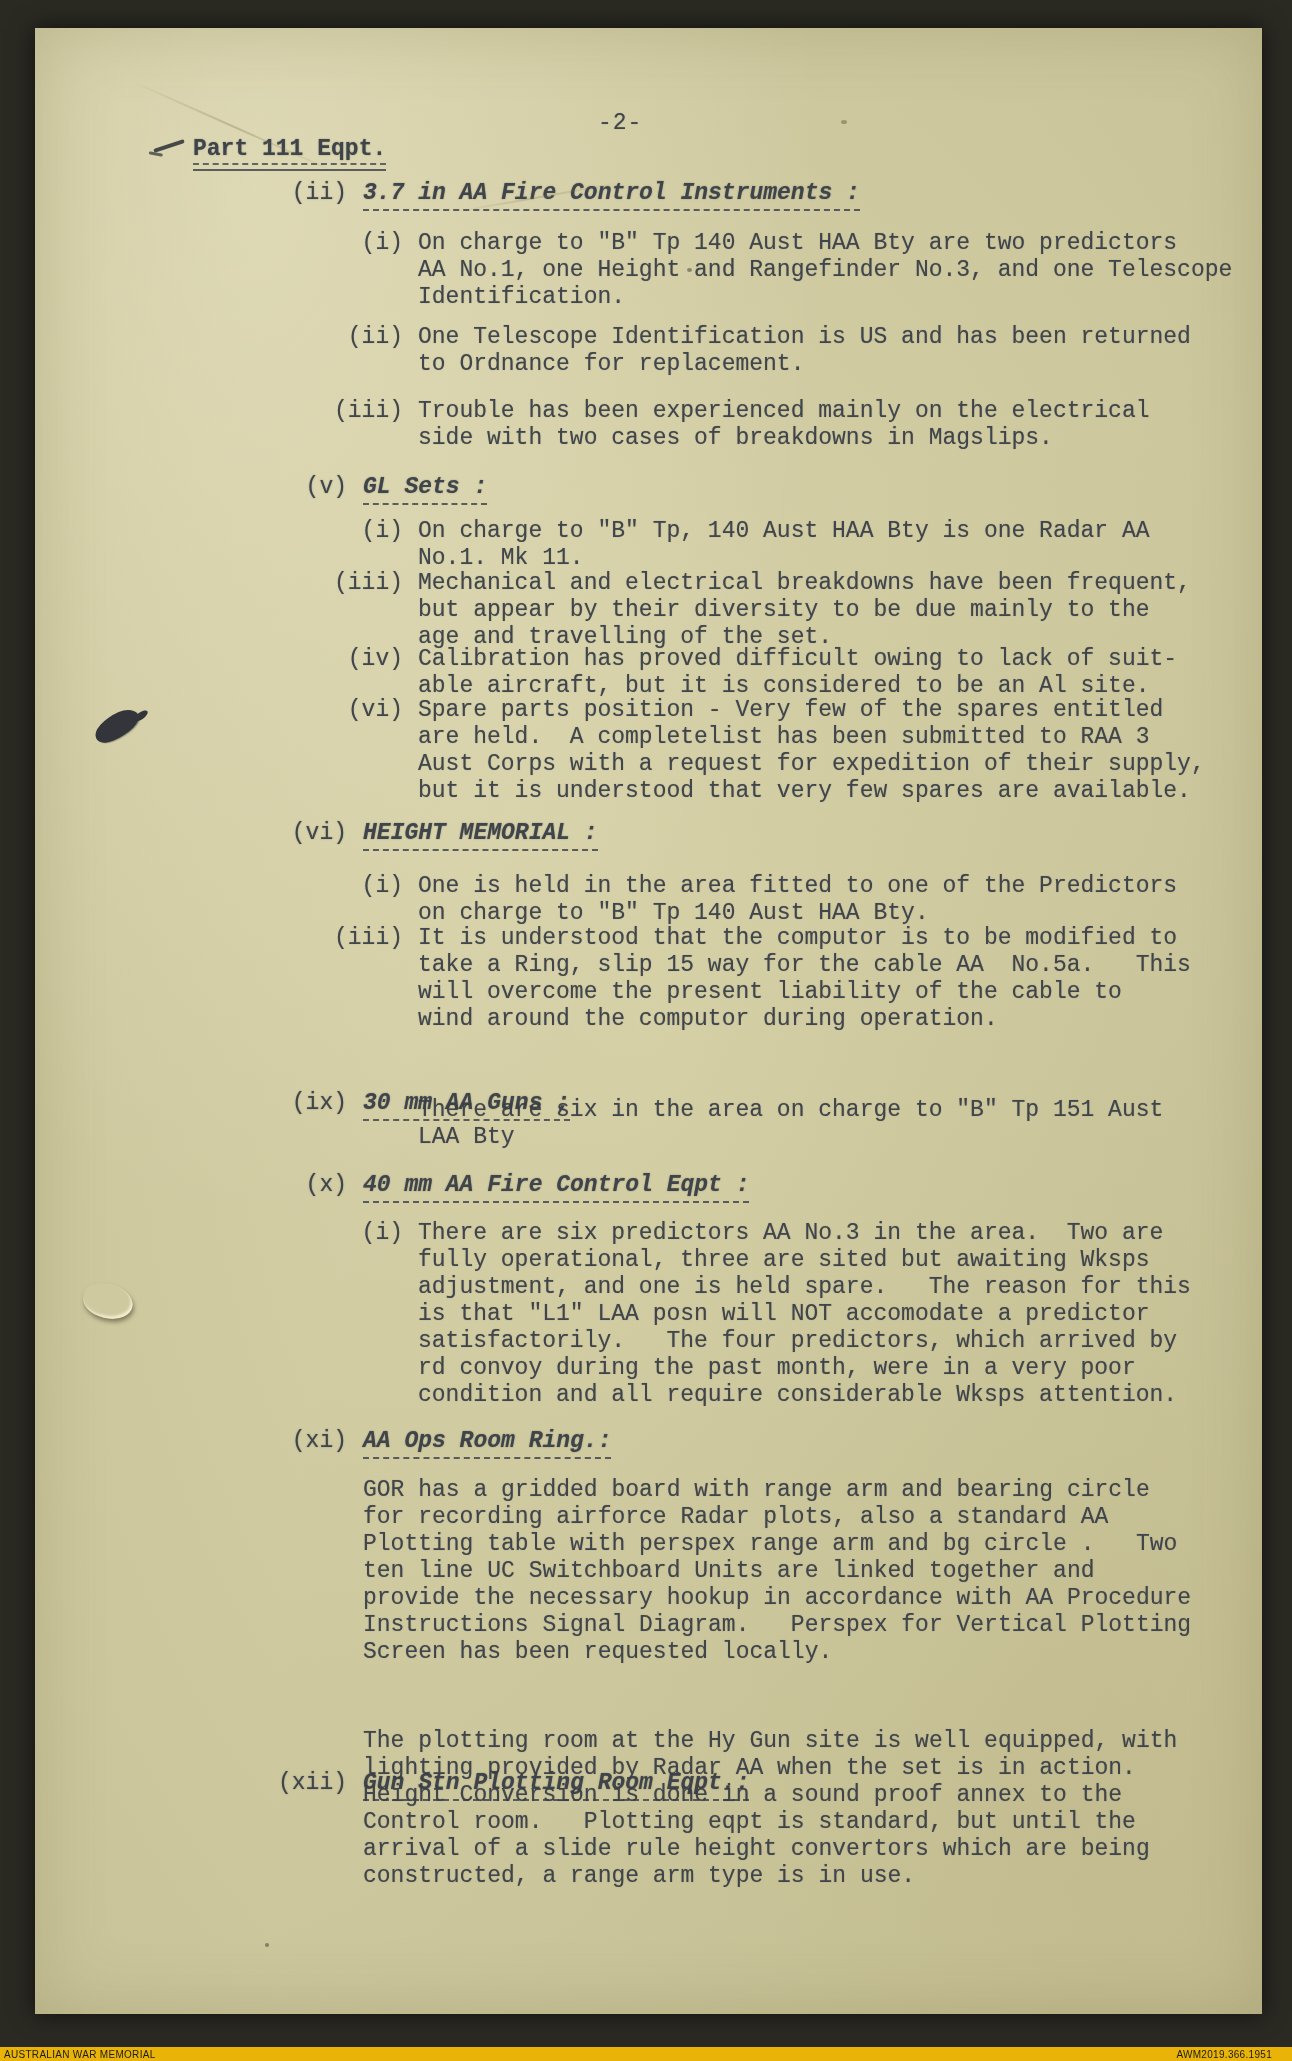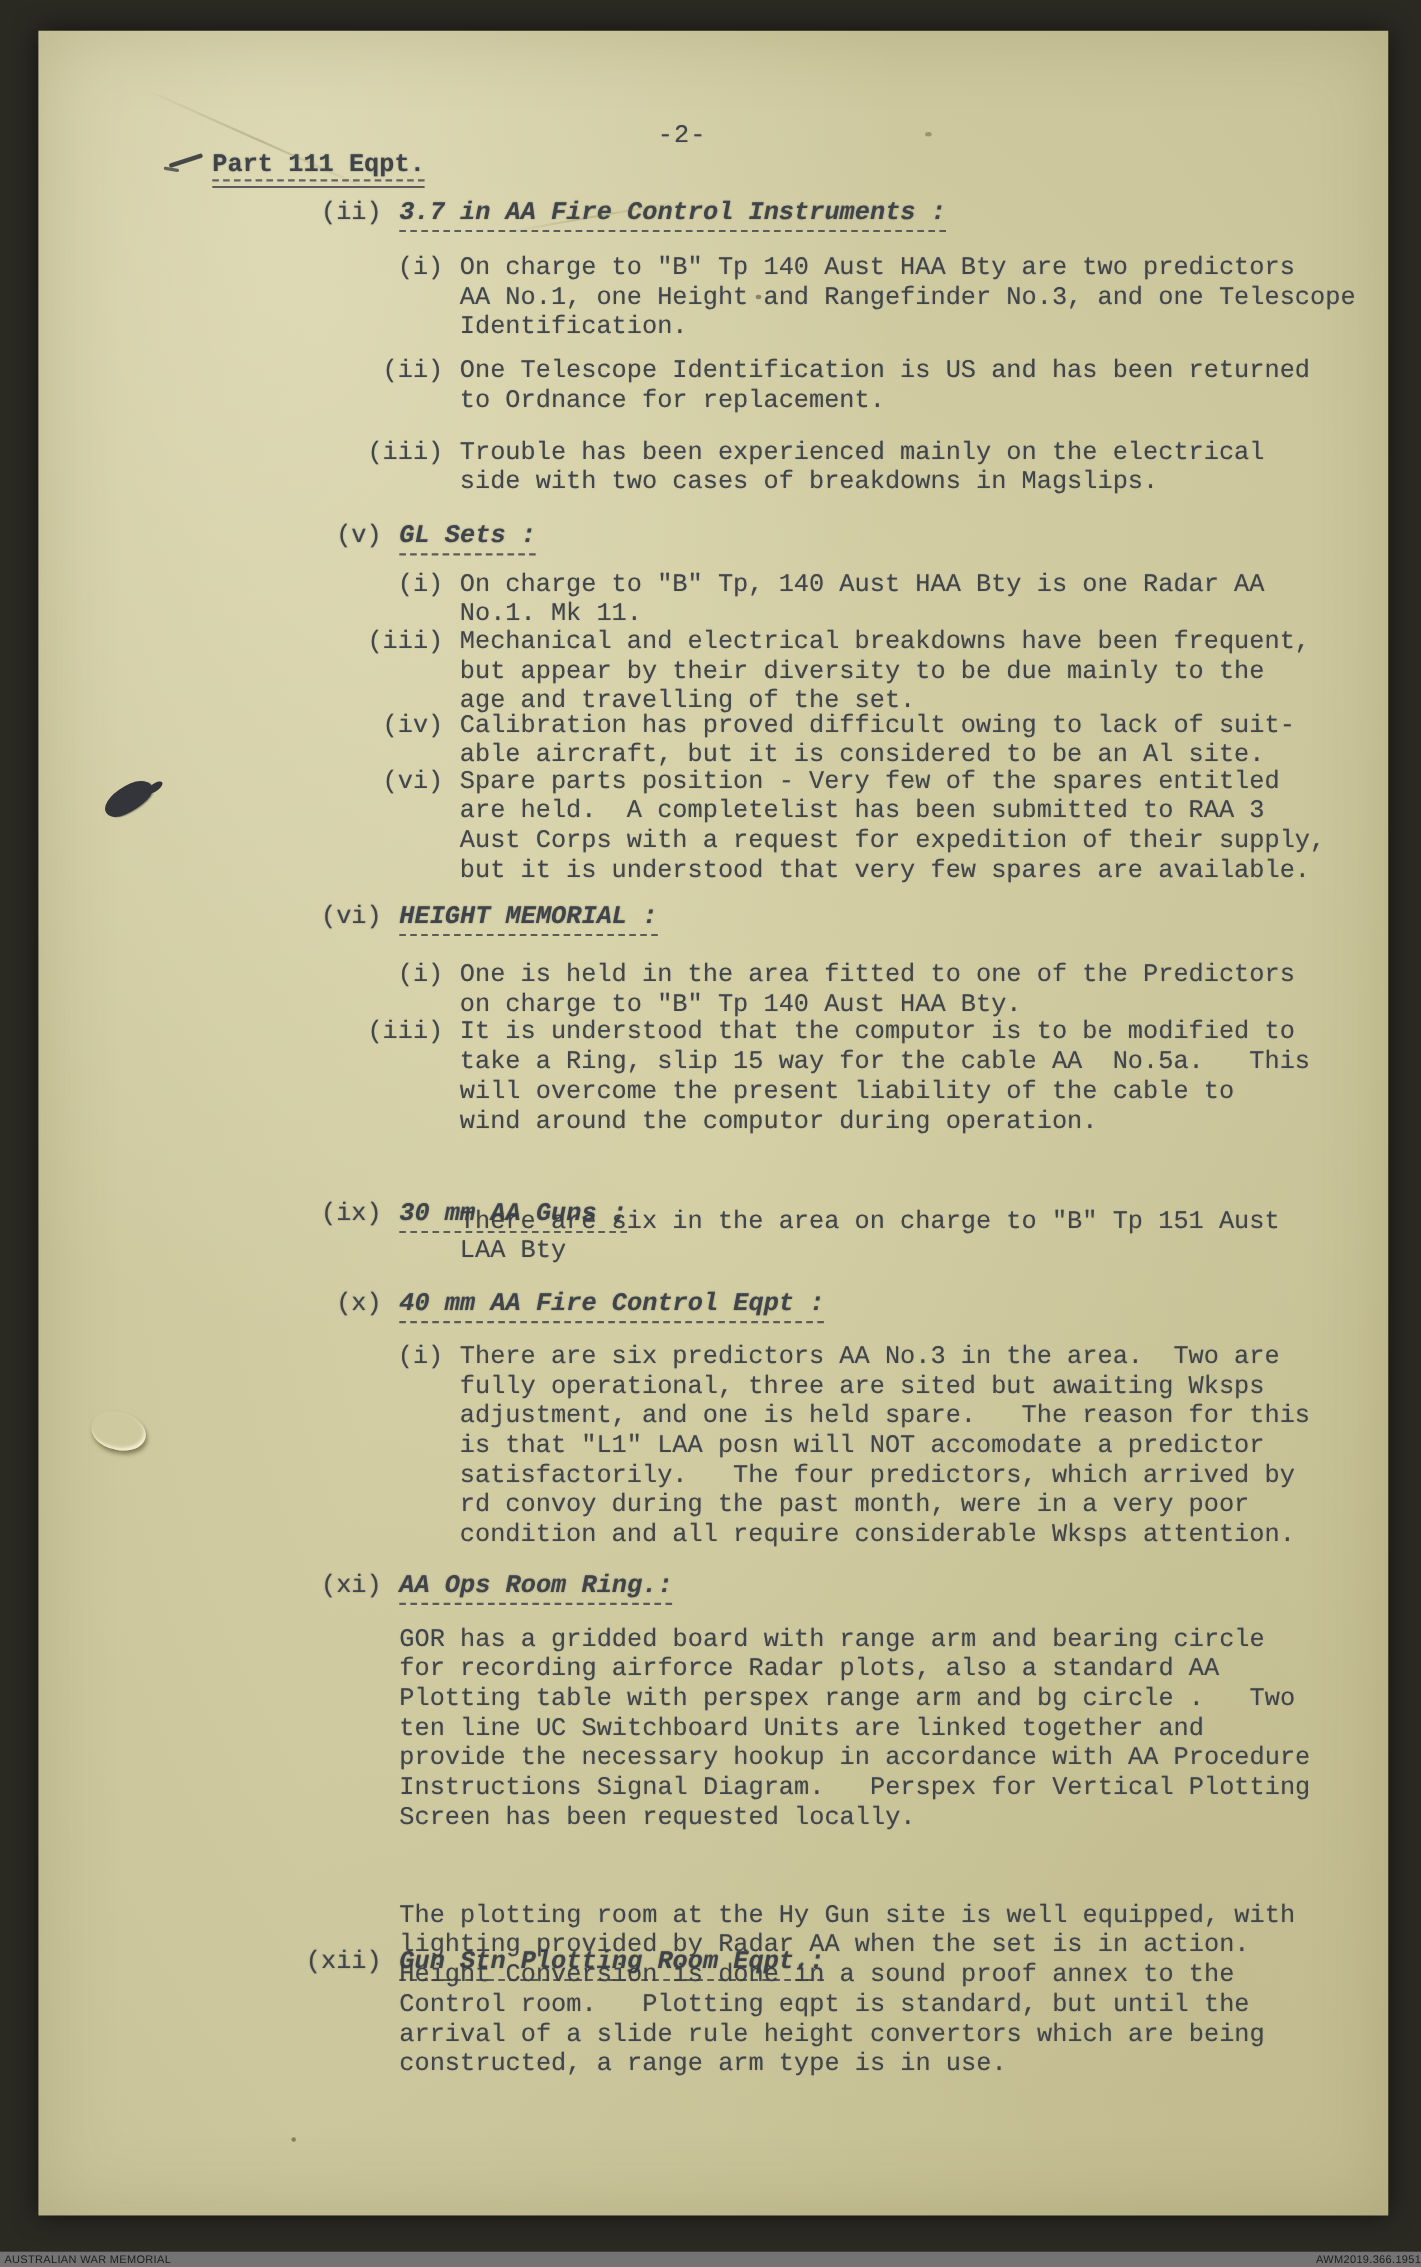--- a/index.html
+++ b/index.html
@@ -55,26 +55,26 @@
   .crease-2{position:absolute;left:420px;top:168px;width:170px;height:2px;
     background:linear-gradient(90deg,rgba(115,105,60,.0),rgba(115,105,60,.25),rgba(115,105,60,.0));
     transform:rotate(-10deg);}
   .speck-1,.speck-2,.speck-3{position:absolute;background:rgba(60,58,45,.5);border-radius:50%;}
   .speck-1{left:652px;top:240px;width:5px;height:4px;}
   .speck-2{left:806px;top:92px;width:6px;height:4px;background:rgba(90,85,60,.45);}
   .speck-3{left:230px;top:1915px;width:4px;height:4px;}
   
   .bar{
     position:absolute;left:0;bottom:0;width:1292px;height:14px;
-    background:#737373;display:flex;align-items:center;justify-content:space-between;
+    background:#eab308;display:flex;align-items:center;justify-content:space-between;
     font-family:"Liberation Sans","DejaVu Sans",sans-serif;font-size:10px;
     color:#1c1c1c;letter-spacing:.3px;
   }
   .bar .left{margin-left:4px;}
-  .bar .right{margin-right:0;}
+  .bar .right{margin-right:20px;}
 </style>
 </head>
 <body>
 
 <div class="paper">
 
   <div class="pgnum ink">-2-</div>
 
   <div class="part ink">
     <span class="du"><span class="du2">Part 111 Eqpt.</span></span>

